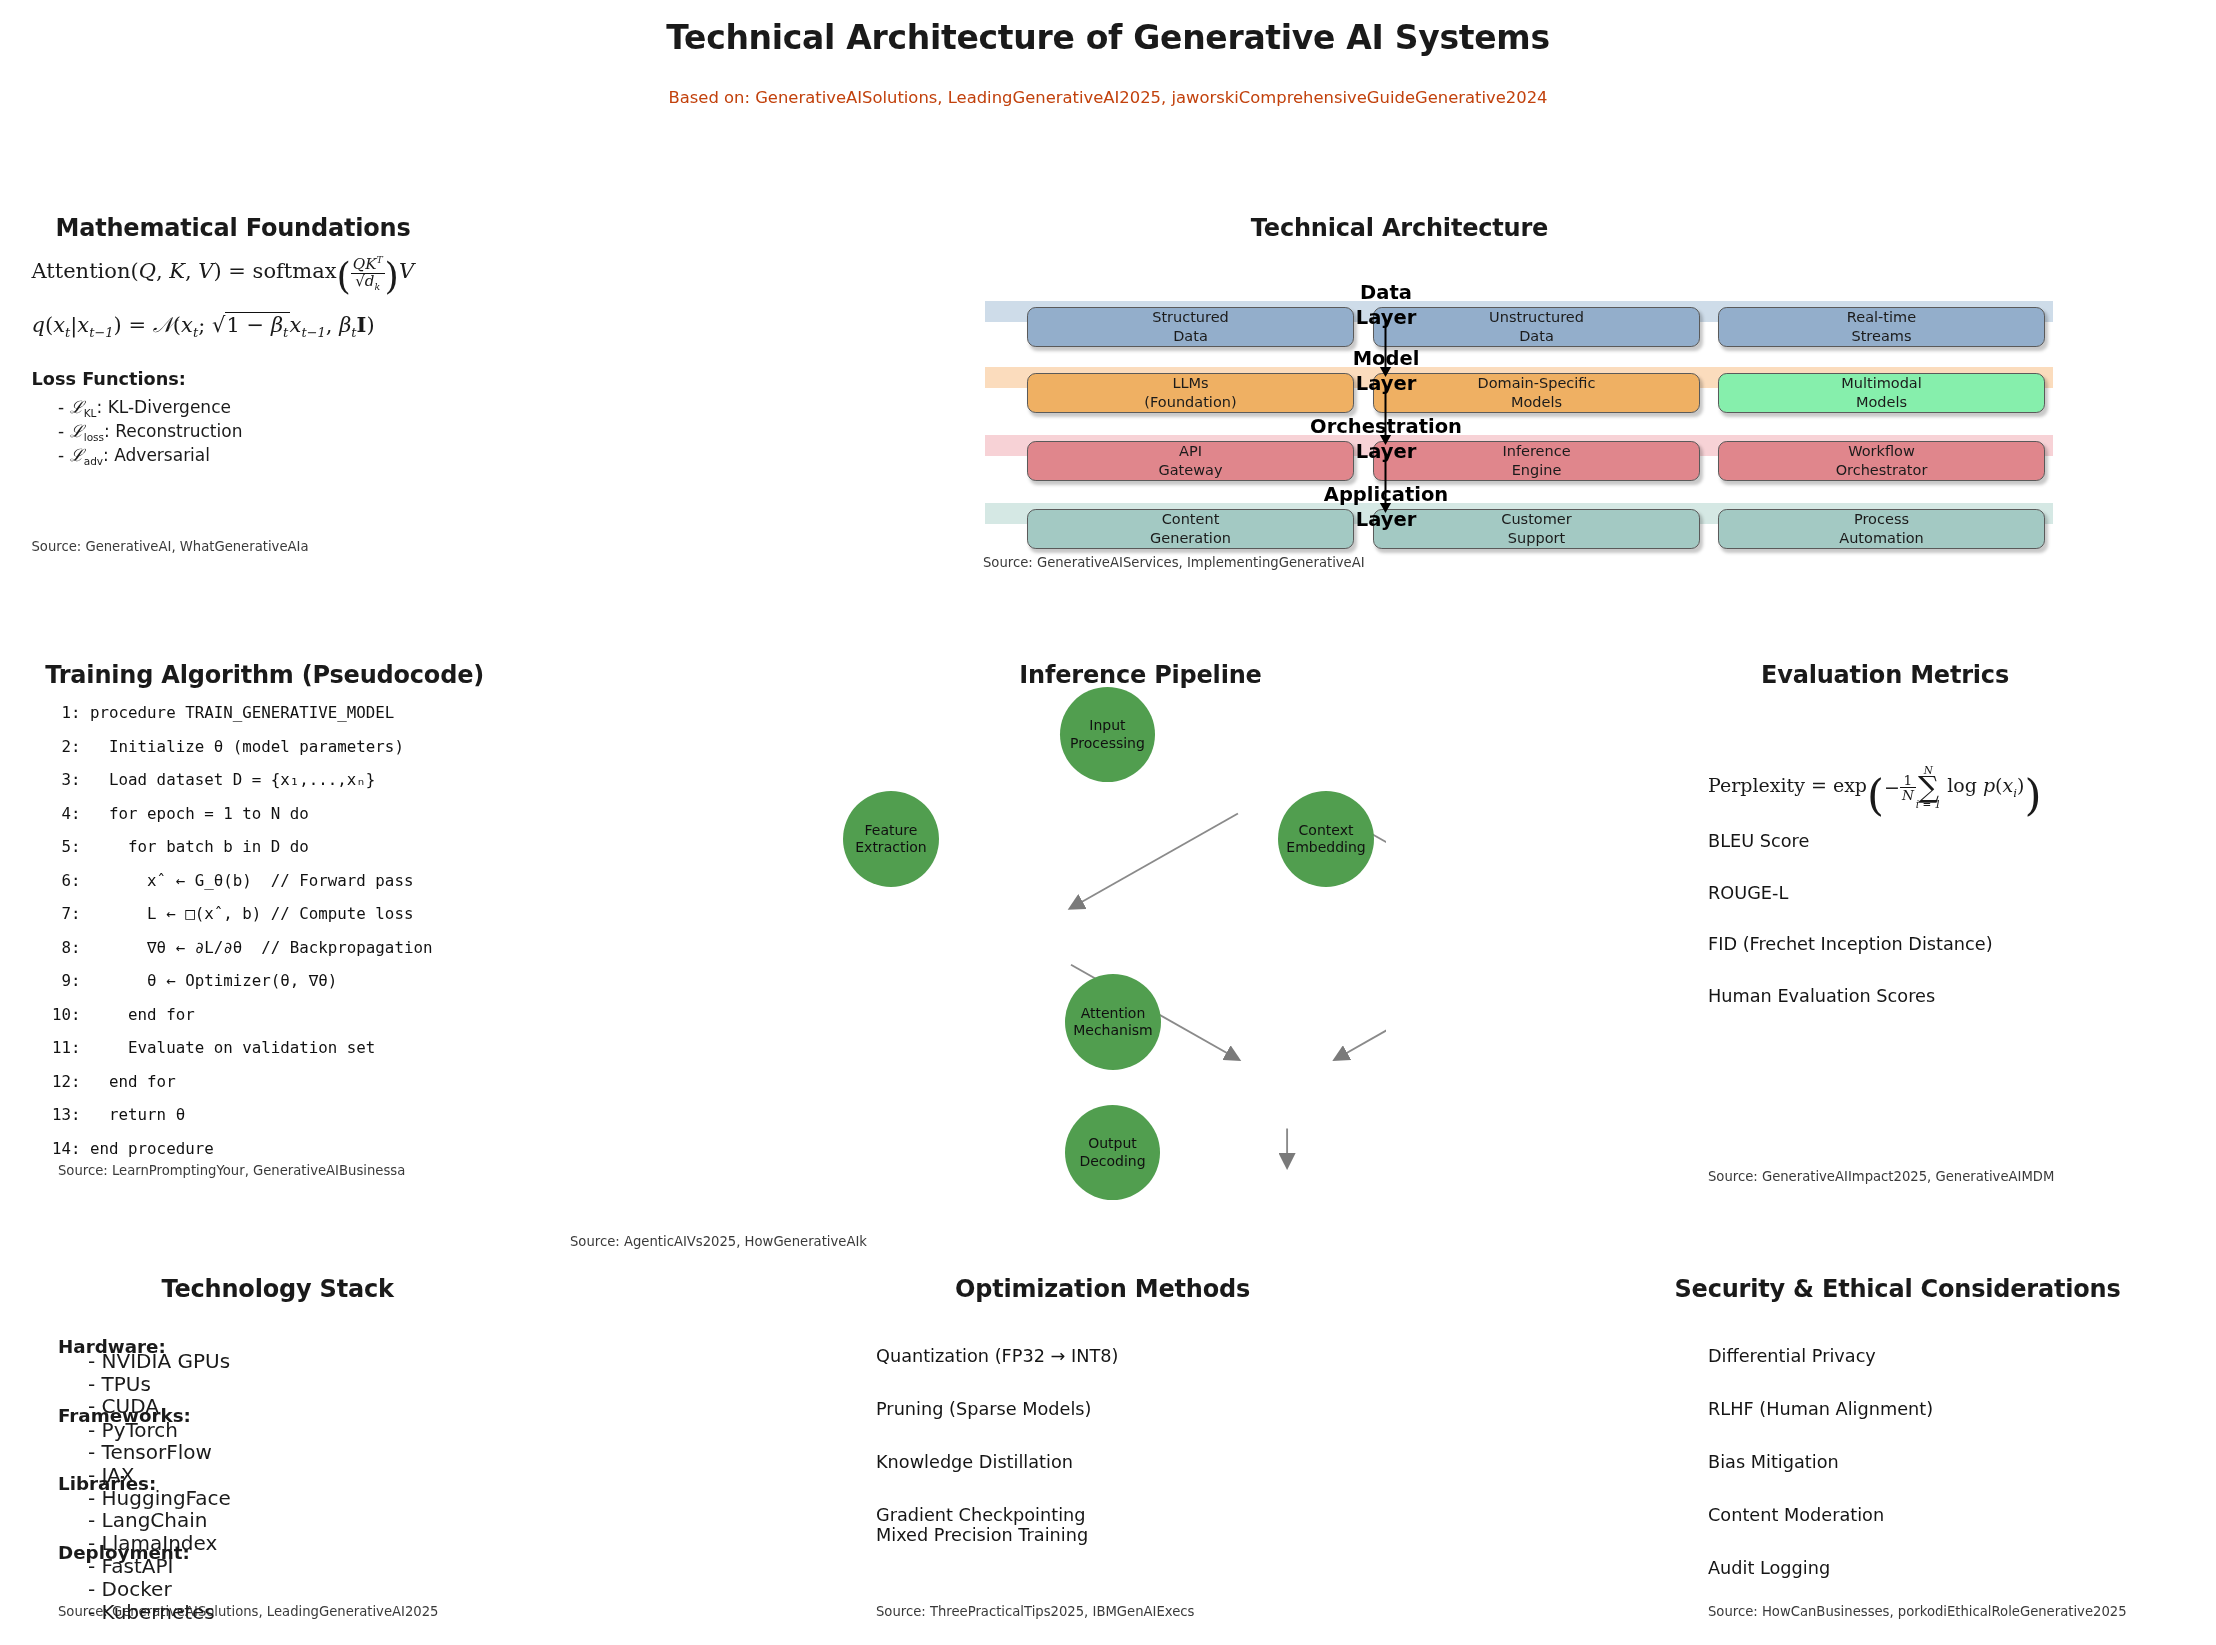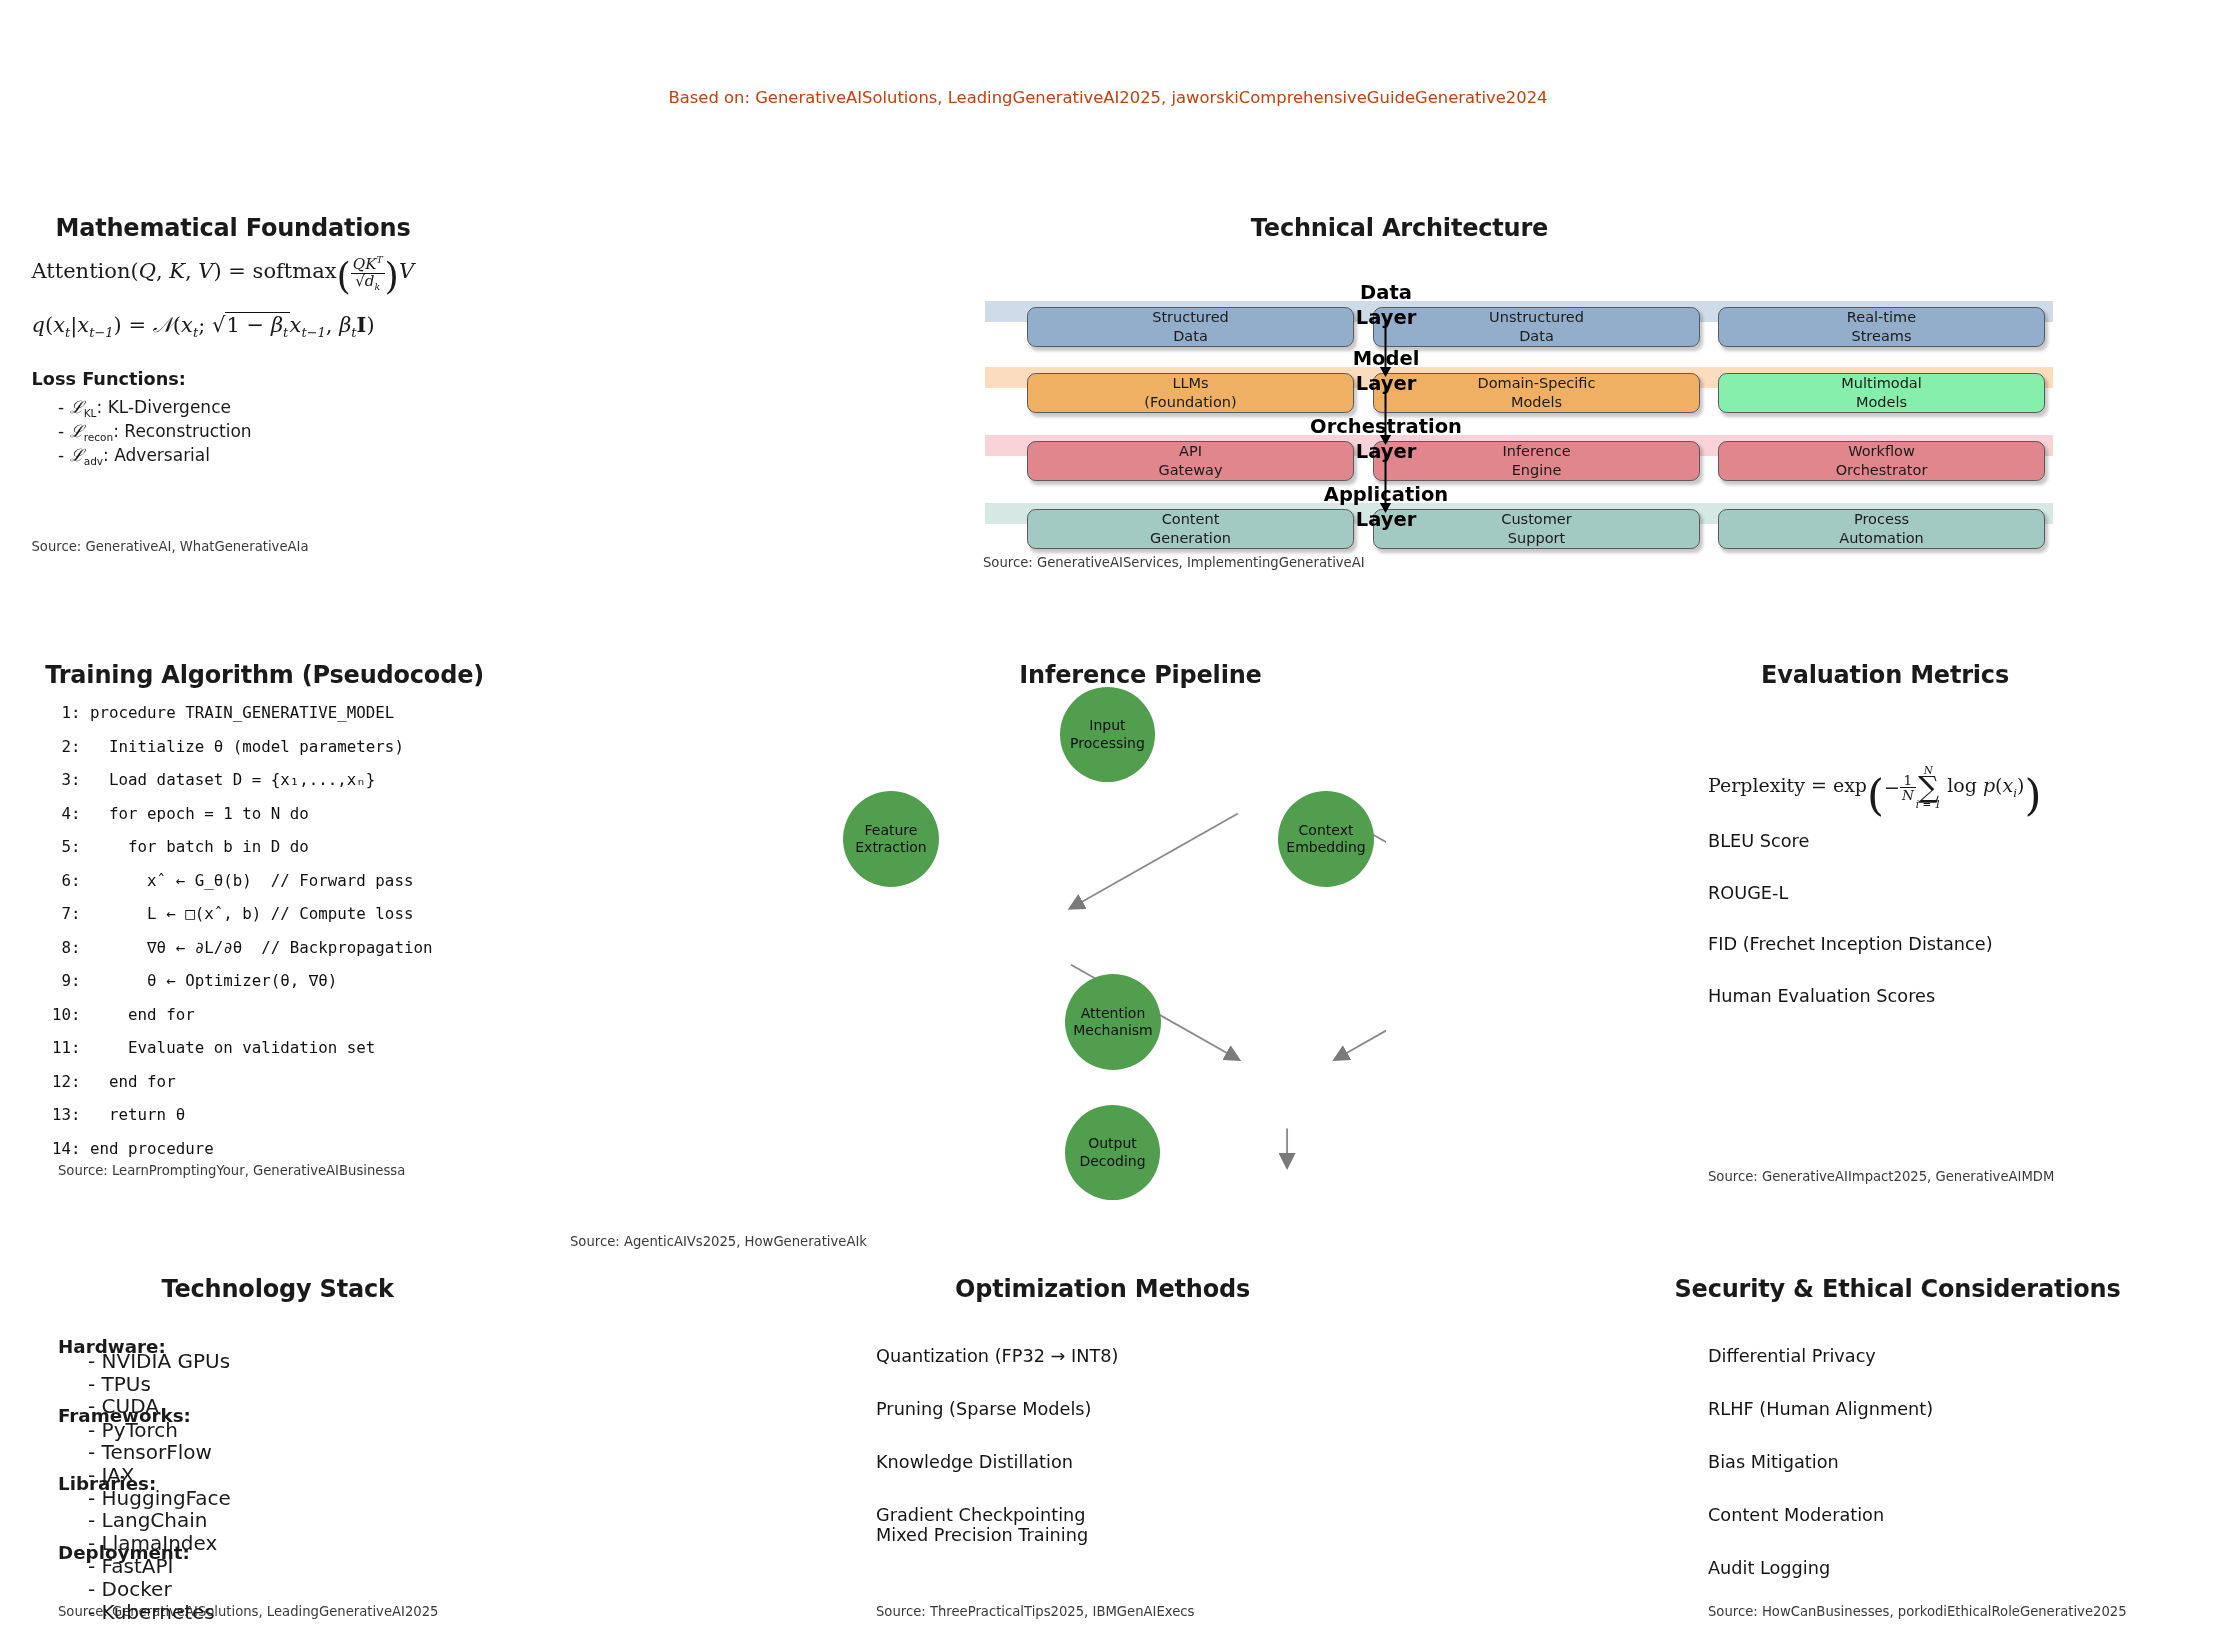--- a/index.html
+++ b/index.html
@@ -80,39 +80,40 @@
 
   
   .item { font-size:17.7px; color:#151515; white-space:nowrap; }
   .stack-hd { font-size:18.3px; font-weight:bold; white-space:nowrap; }
   .stack-it { font-size:20px; white-space:nowrap; }
 </style>
 </head>
 <body>
 
 <div class="abs ctr" id="main-title">
+  <div>Technical Architecture of Generative AI Systems</div>
 </div>
 <div class="abs ctr" id="subtitle">Based on: GenerativeAISolutions, LeadingGenerativeAI2025, jaworskiComprehensiveGuideGenerative2024</div>
 
 <div class="abs ctr panel-title" style="left:31.5px; top:214px; width:403px;">Mathematical Foundations</div>
 
 <div class="abs math" style="left:31.5px; top:255px;">
   Attention(<span class="mi">Q</span>,&nbsp;<span class="mi">K</span>,&nbsp;<span class="mi">V</span>) = softmax<span class="paren">(</span><span class="frac"><span class="num"><span class="mi">QK</span><sup class="mi">T</sup></span><span class="den">√<span class="mi">d<sub>k</sub></span></span></span><span class="paren">)</span><span class="mi">V</span>
 </div>
 
 <div class="abs math" style="left:31.5px; top:312px;">
   <span class="mi">q</span>(<span class="mi">x<sub>t</sub></span>|<span class="mi">x<sub>t−1</sub></span>) = <span class="cal">𝒩</span>(<span class="mi">x<sub>t</sub></span>; <span class="sqrt-w">√<span class="bar">1 − <span class="mi">β<sub>t</sub></span></span></span><span class="mi">x<sub>t−1</sub></span>, <span class="mi">β<sub>t</sub></span><b>I</b>)
 </div>
 
 <div class="abs loss-hd" style="left:31.5px; top:369px;">Loss Functions:</div>
 <div class="abs loss-it" style="left:58px; top:395px;">
   - <span class="cal">ℒ</span><sub>KL</sub><span>: KL-Divergence</span>
 </div>
 <div class="abs loss-it" style="left:58px; top:419px;">
-  - <span class="cal">ℒ</span><sub>recon</sub><span>: Reconstruction</span>
+  - <span class="cal">ℒ</span><sub>loss</sub><span>: Reconstruction</span>
 </div>
 <div class="abs loss-it" style="left:58px; top:443px;">
   - <span class="cal">ℒ</span><sub>adv</sub><span>: Adversarial</span>
 </div>
 
 <div class="abs src" style="left:31.5px; top:539px;">Source: GenerativeAI, WhatGenerativeAIa</div>
 
 <div class="abs ctr panel-title" style="left:1198px; top:214px; width:403px;">Technical Architecture</div>
 <div class="abs" id="arch-root">
     <div class="band" style="left: 985px; top: 301px; width: 1068px; height: 21.4px; background: rgb(206, 220, 233);"></div>

